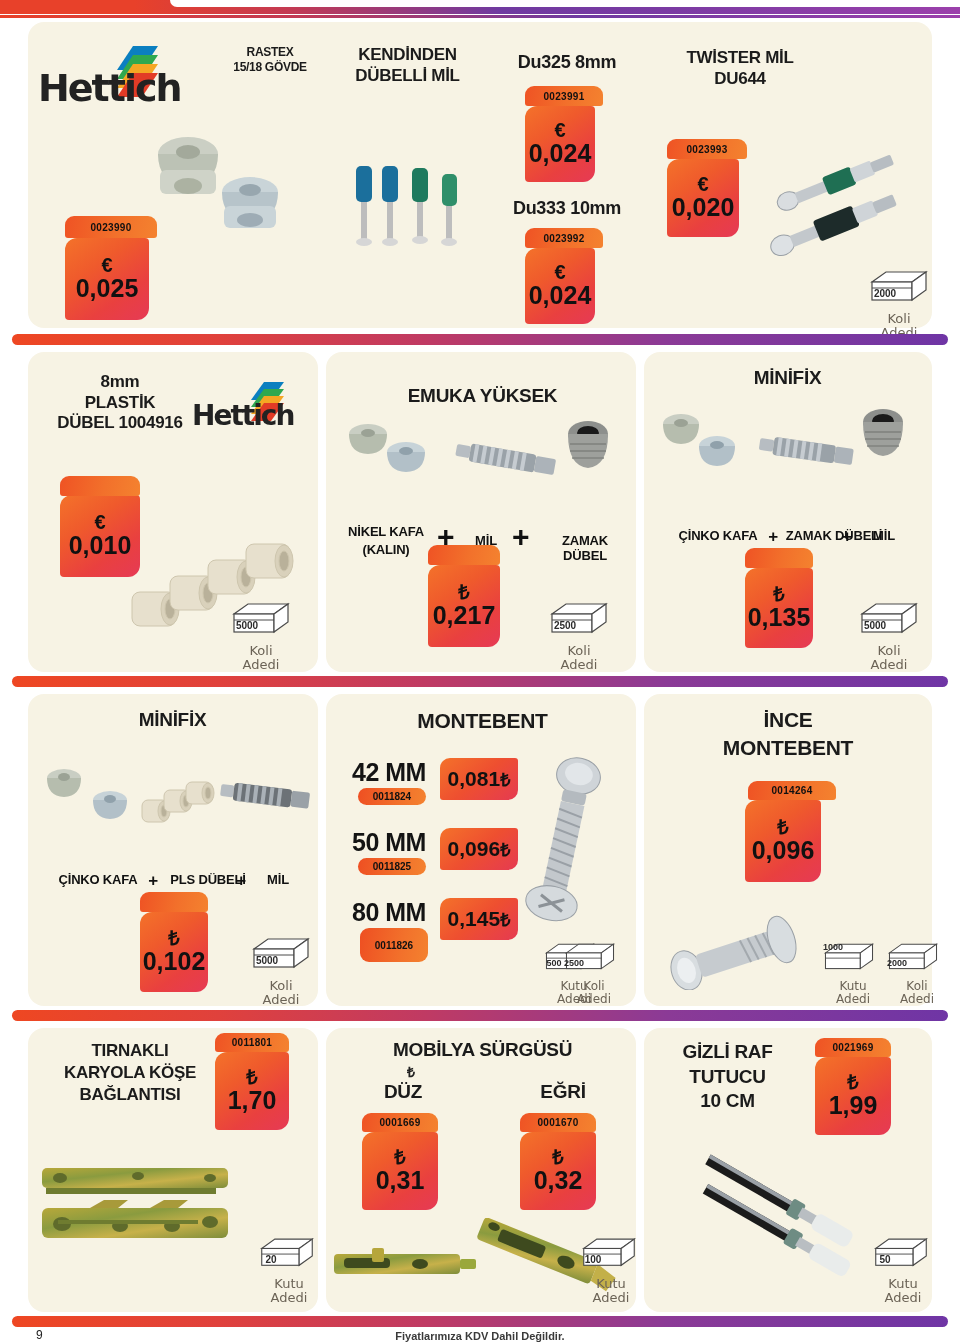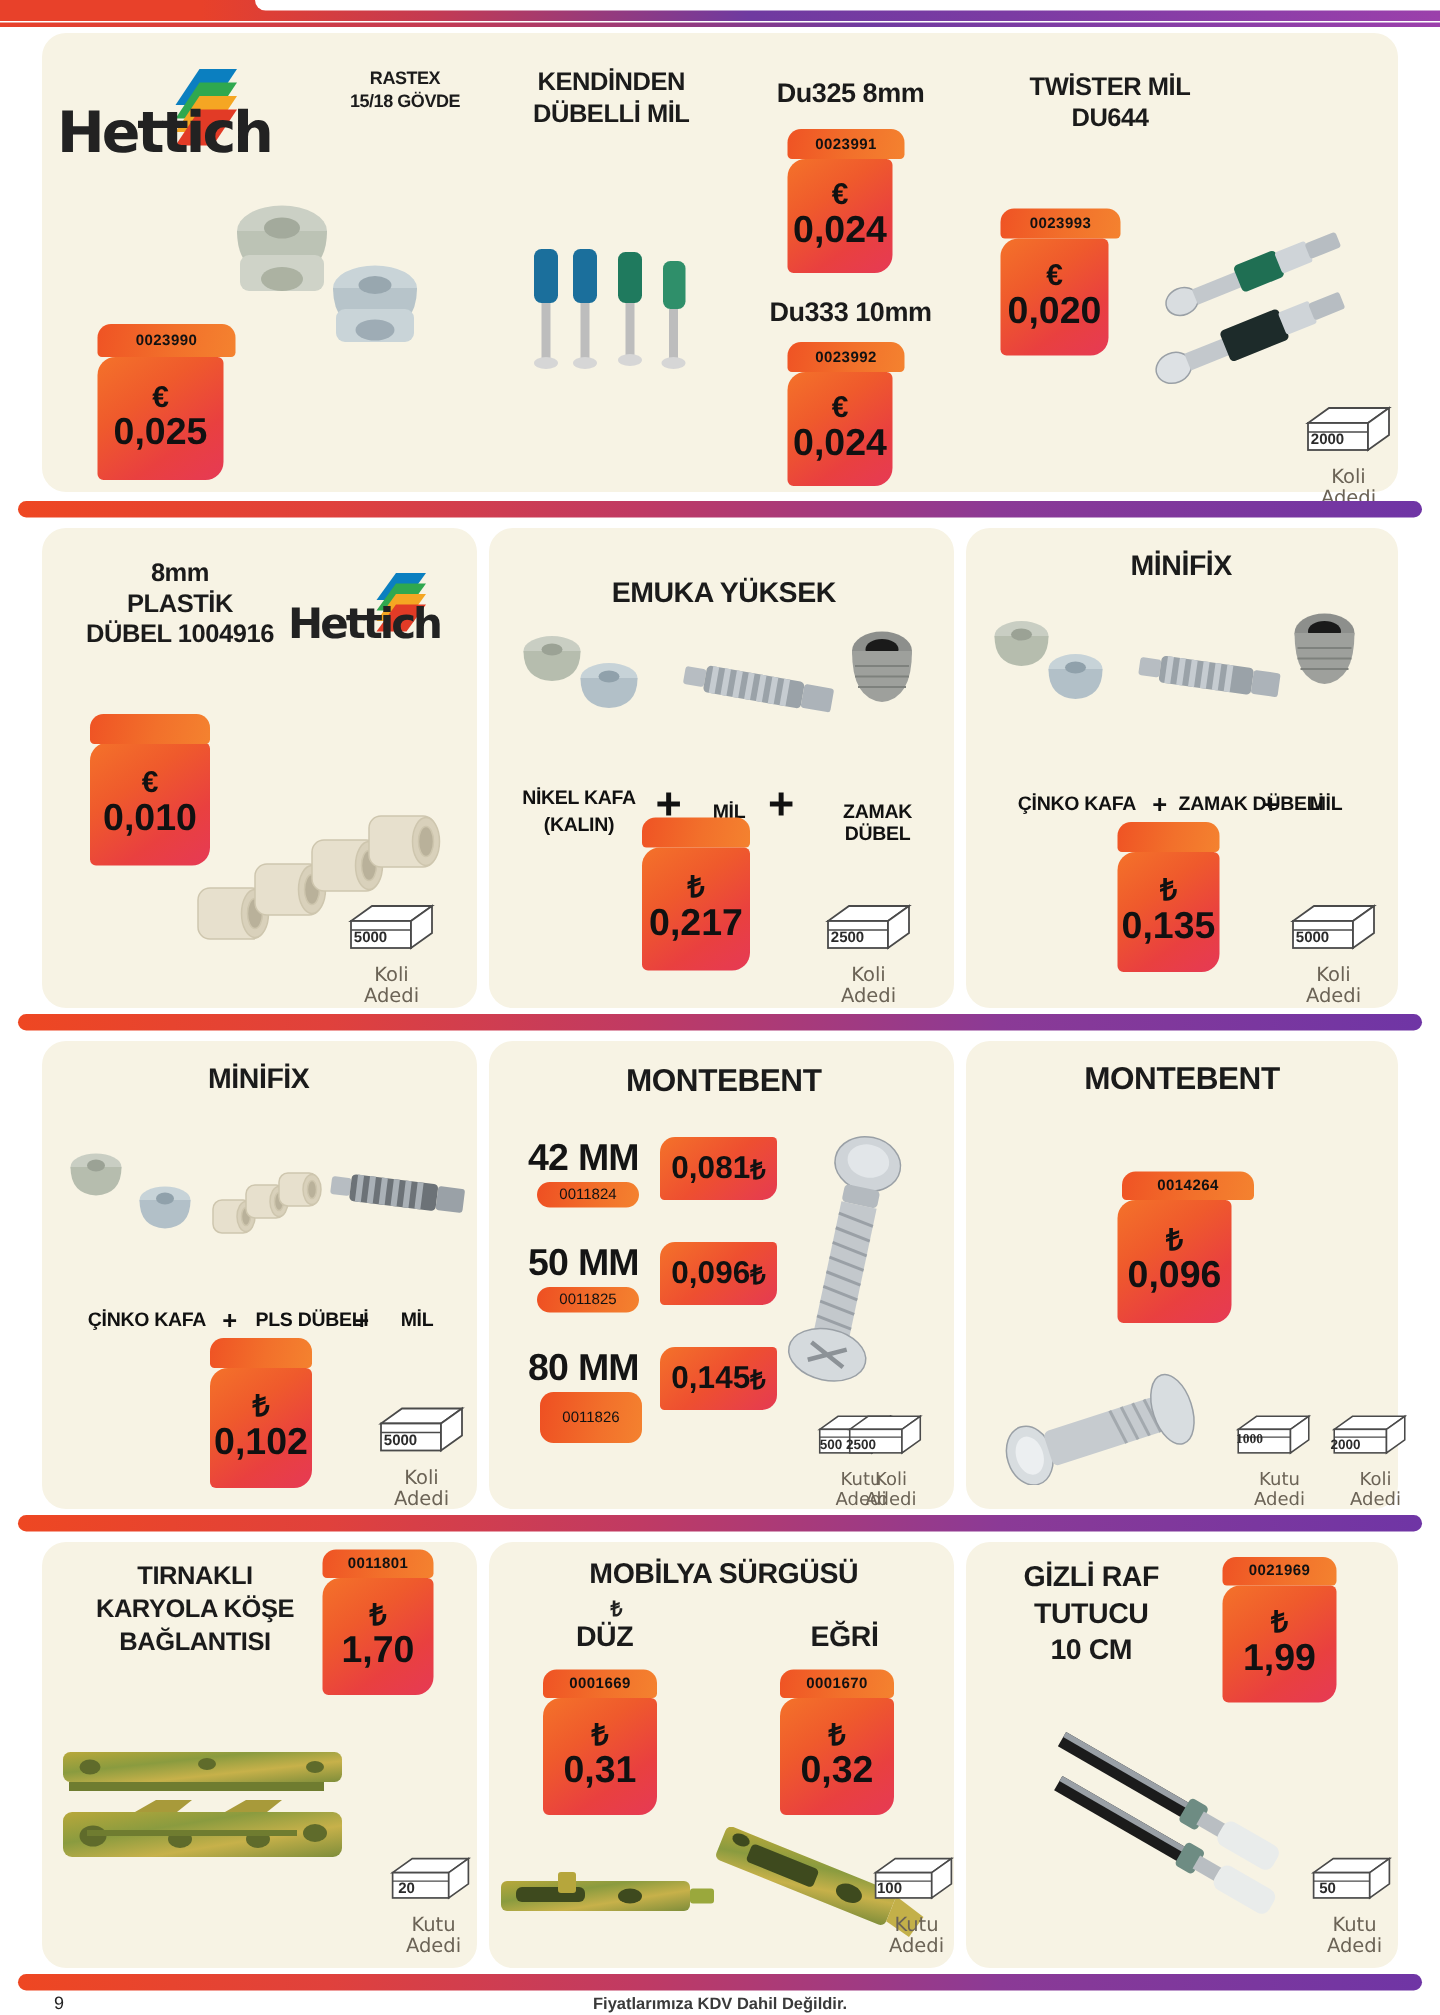--- a/index.html
+++ b/index.html
@@ -83,21 +83,21 @@
     display: flex; align-items: center; justify-content: center;
     font-weight: bold; font-size: 21px;
   }
   .ptag-inline .lira { font-size: 18px; }
 
   
   .code-wide {
     position: absolute;
     border-radius: 9px;
     background: linear-gradient(100deg, #ee4f22 0%, #f2702b 60%, #f4822f 100%);
-    color: #111; font-size: 10px; font-weight: normal;
+    color: #111; font-size: 10px; font-weight: bold;
     display: flex; align-items: center; justify-content: center;
   }
   .size-lbl {
     position: absolute; font-weight: bold; font-size: 25px; color: #141414;
     letter-spacing: -0.5px;
   }
 
   
   .boxicon { position: absolute; width: 62px; }
   .boxicon svg { display: block; }
@@ -634,20 +634,21 @@
     <line x1="4" y1="20" x2="44" y2="20" stroke="#4a4a4a" stroke-width="1"></line>
   </svg>
   <div class="boxqty" style="top:18px; left:-16px; width:54px; font-size:9px;">2500</div>
   <div class="cap" style="font-size:12px;">
     <div>Koli</div>
     <div>Adedi</div>
   </div>
 </div>
 
 <div class="title" style="left:658px; top:706px; width:260px; font-size:21px; line-height:1.35;">
+  <div>İNCE</div>
   <div>MONTEBENT</div>
 </div>
 
 <div class="code" style="left:748px; top:781px; width:88px; height:19px;">0014264</div>
 <div class="ptag" style="left:745px; top:800px; width:76px; height:82px;">
   <span class="cur">₺</span>
   <span class="val">0,096</span>
 </div>
 
 <div class="art" style="left:660px; top:900px;">
@@ -667,21 +668,21 @@
   </svg>
 </div>
 
 <div class="boxicon" style="left:822px; top:940px;">
   <svg width="54" height="38" viewBox="0 0 62 42">
     <polygon points="4,14 44,14 58,4 18,4" fill="#fff" stroke="#4a4a4a" stroke-width="1.2"></polygon>
     <rect x="4" y="14" width="40" height="18" fill="#fff" stroke="#4a4a4a" stroke-width="1.2"></rect>
     <polygon points="44,14 58,4 58,22 44,32" fill="#fff" stroke="#4a4a4a" stroke-width="1.2"></polygon>
     <line x1="4" y1="20" x2="44" y2="20" stroke="#4a4a4a" stroke-width="1"></line>
   </svg>
-  <div class="boxqty" style="top:14px; left:-16px; width:54px; font-size:9px;font-family:Liberation Serif, serif;">1000</div>
+  <div class="boxqty" style="top:2px; left:-16px; width:54px; font-size:9px;">1000</div>
   <div class="cap" style="font-size:12px;">
     <div>Kutu</div>
     <div>Adedi</div>
   </div>
 </div>
 <div class="boxicon" style="left:886px; top:940px;">
   <svg width="54" height="38" viewBox="0 0 62 42">
     <polygon points="4,14 44,14 58,4 18,4" fill="#fff" stroke="#4a4a4a" stroke-width="1.2"></polygon>
     <rect x="4" y="14" width="40" height="18" fill="#fff" stroke="#4a4a4a" stroke-width="1.2"></rect>
     <polygon points="44,14 58,4 58,22 44,32" fill="#fff" stroke="#4a4a4a" stroke-width="1.2"></polygon>

